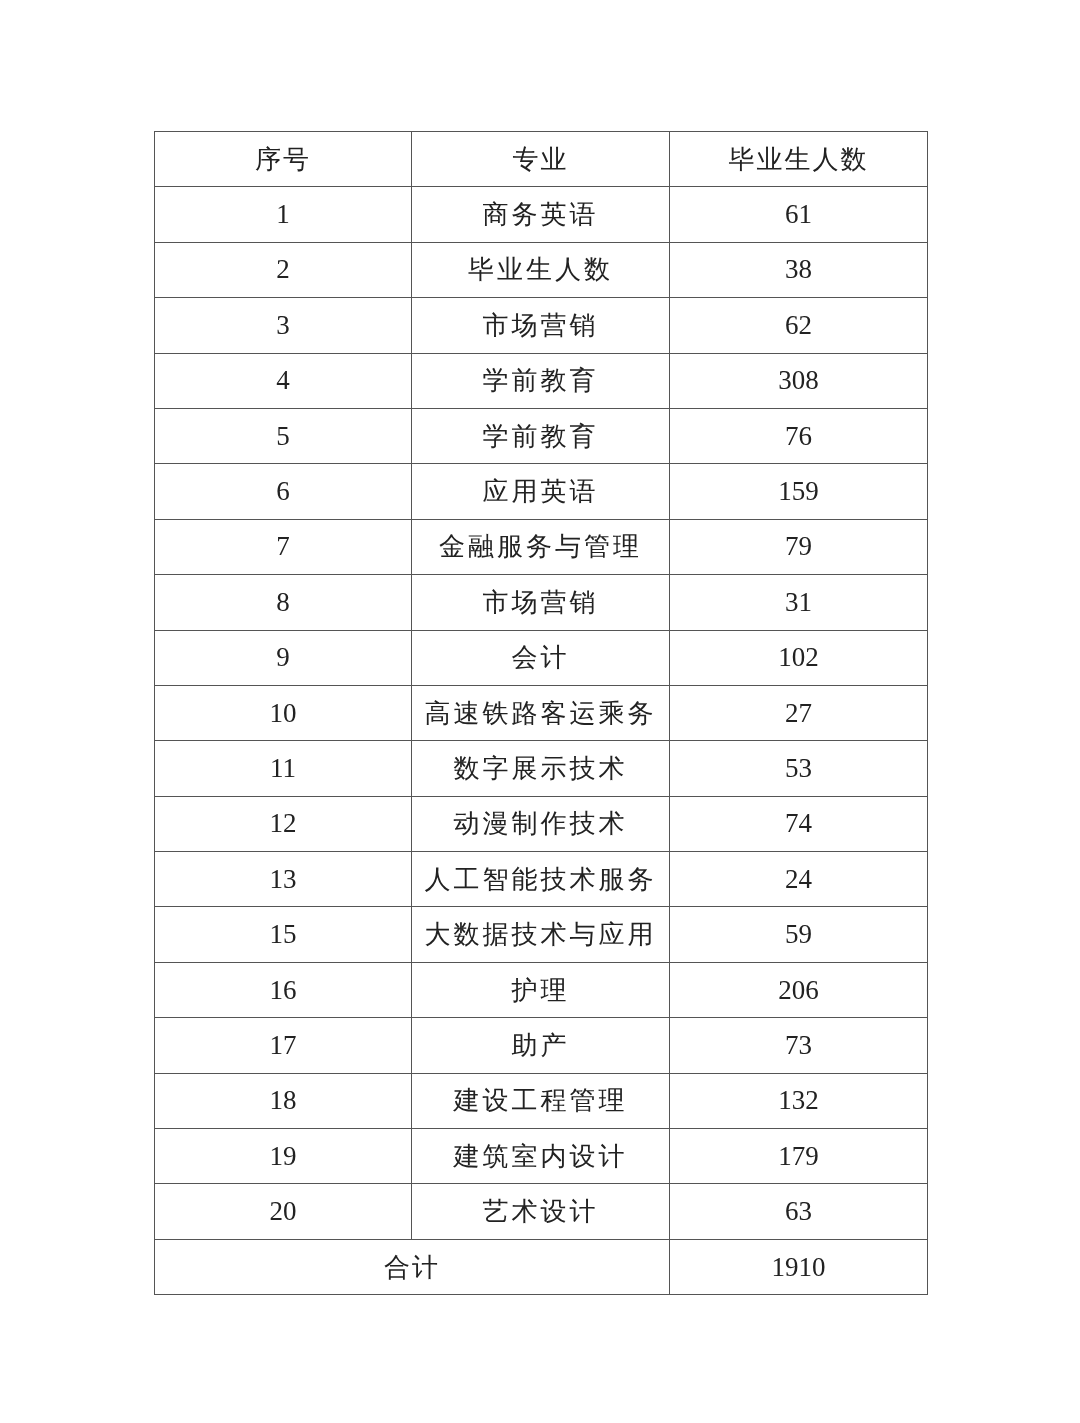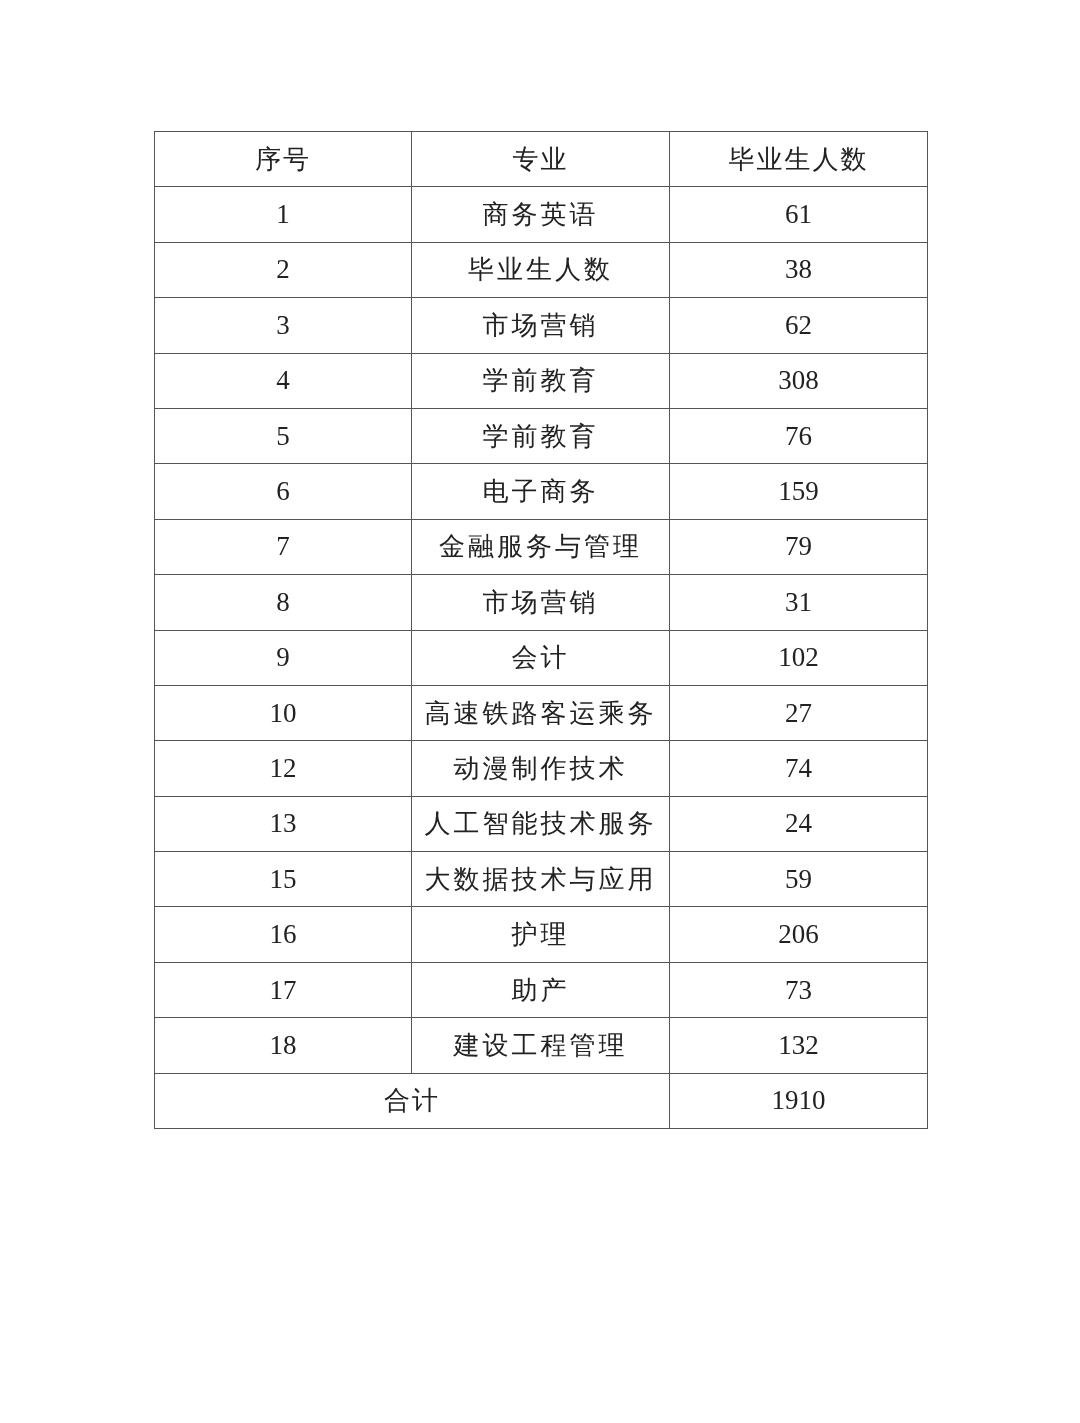--- a/index.html
+++ b/index.html
@@ -88,21 +88,21 @@
           <td class="major">学前教育</td>
           <td class="num">308</td>
         </tr>
         <tr>
           <td class="num">5</td>
           <td class="major">学前教育</td>
           <td class="num">76</td>
         </tr>
         <tr>
           <td class="num">6</td>
-          <td class="major">电子商务</td>
+          <td class="major">应用英语</td>
           <td class="num">159</td>
         </tr>
         <tr>
           <td class="num">7</td>
           <td class="major">金融服务与管理</td>
           <td class="num">79</td>
         </tr>
         <tr>
           <td class="num">8</td>
           <td class="major">市场营销</td>
@@ -110,20 +110,25 @@
         </tr>
         <tr>
           <td class="num">9</td>
           <td class="major">会计</td>
           <td class="num">102</td>
         </tr>
         <tr>
           <td class="num">10</td>
           <td class="major">高速铁路客运乘务</td>
           <td class="num">27</td>
+        </tr>
+        <tr>
+          <td class="num">11</td>
+          <td class="major">数字展示技术</td>
+          <td class="num">53</td>
         </tr>
         <tr>
           <td class="num">12</td>
           <td class="major">动漫制作技术</td>
           <td class="num">74</td>
         </tr>
         <tr>
           <td class="num">13</td>
           <td class="major">人工智能技术服务</td>
           <td class="num">24</td>
@@ -141,20 +146,30 @@
         <tr>
           <td class="num">17</td>
           <td class="major">助产</td>
           <td class="num">73</td>
         </tr>
         <tr>
           <td class="num">18</td>
           <td class="major">建设工程管理</td>
           <td class="num">132</td>
         </tr>
+        <tr>
+          <td class="num">19</td>
+          <td class="major">建筑室内设计</td>
+          <td class="num">179</td>
+        </tr>
+        <tr>
+          <td class="num">20</td>
+          <td class="major">艺术设计</td>
+          <td class="num">63</td>
+        </tr>
       </tbody>
     <tfoot>
       <tr>
         <td colspan="2">合计</td>
         <td class="num">1910</td>
       </tr>
     </tfoot>
   </table>
 </div>
 

